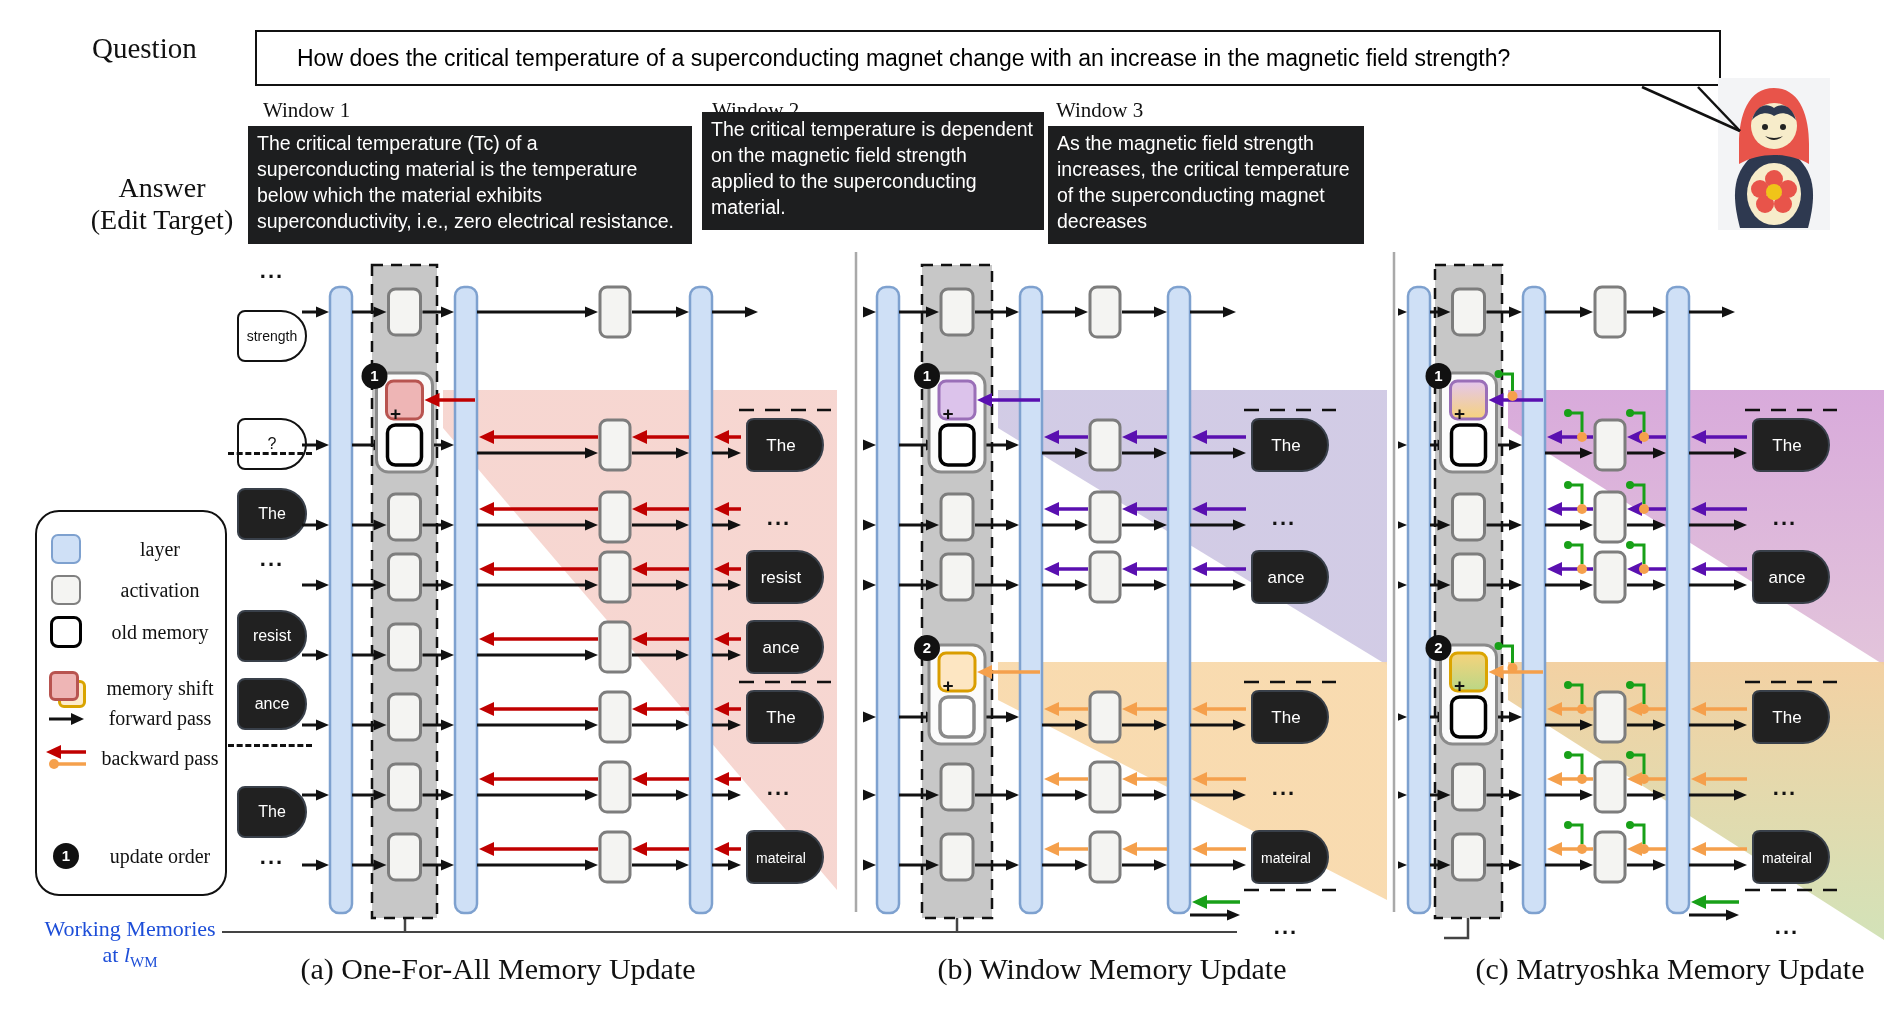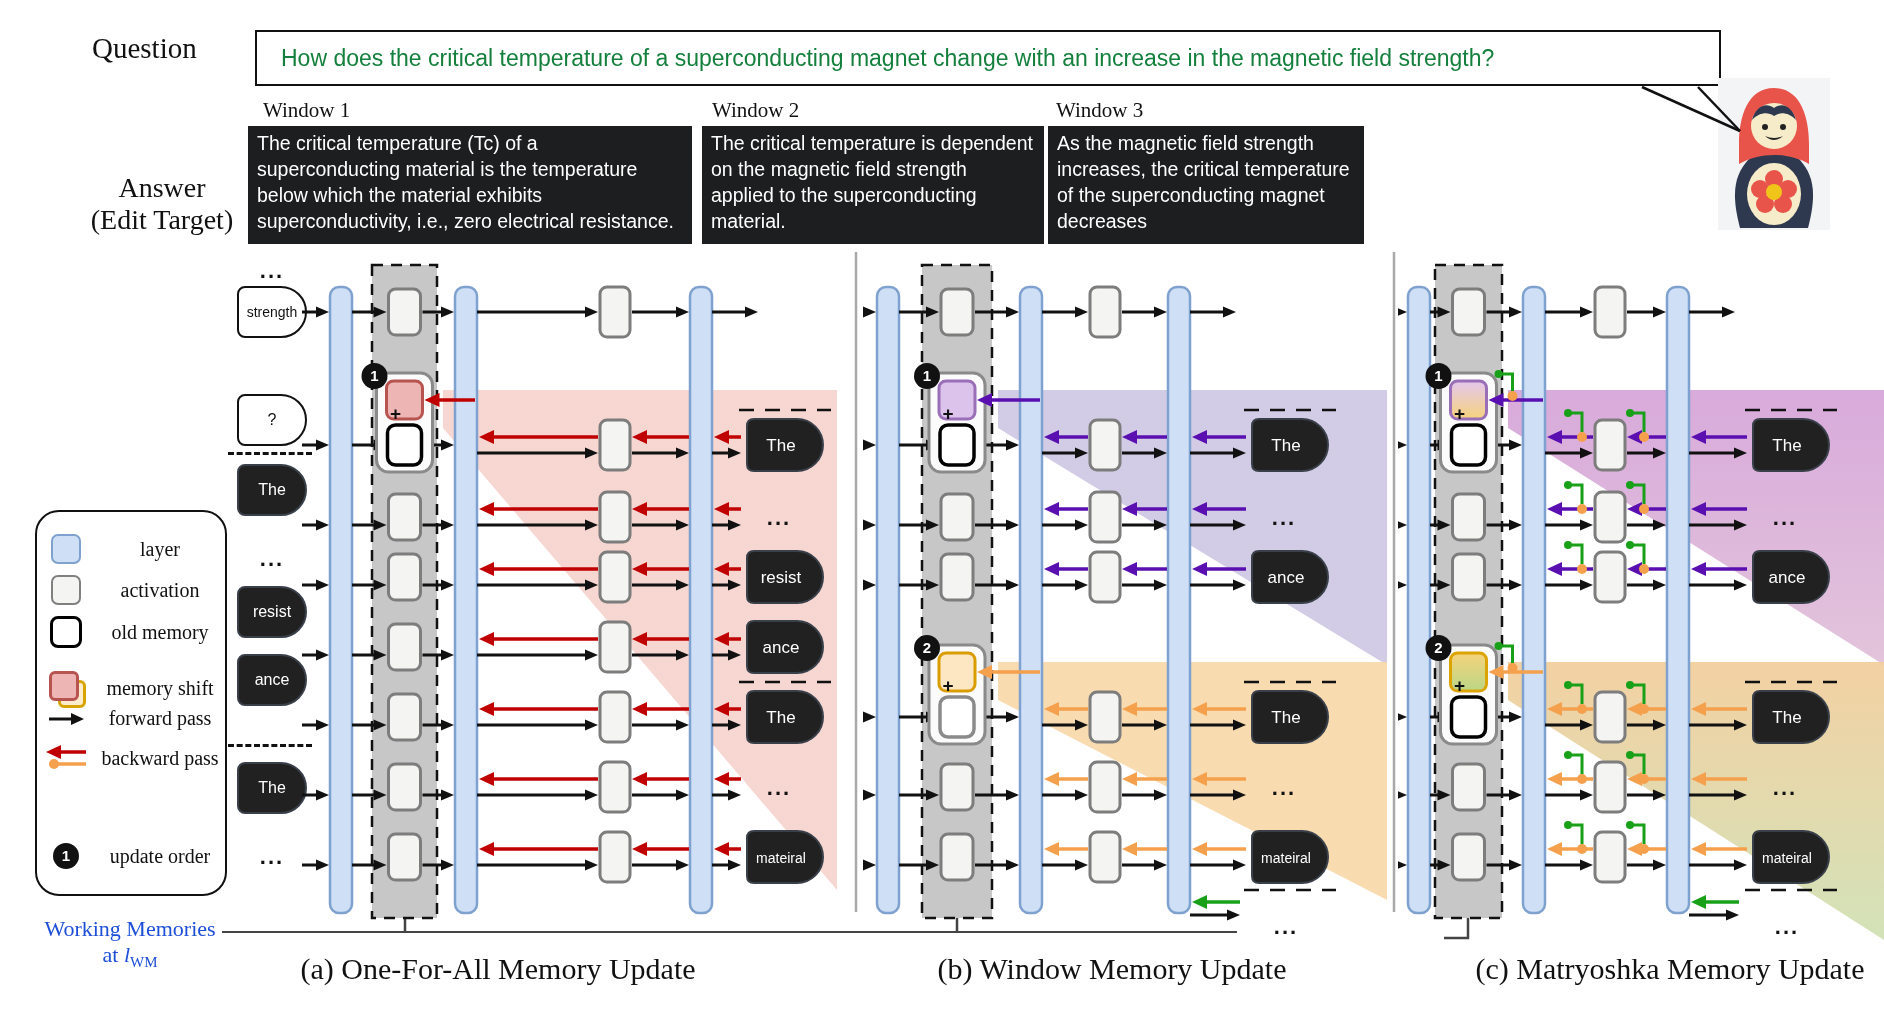--- a/index.html
+++ b/index.html
@@ -2,27 +2,27 @@
 <html><head>
 <meta charset="utf-8">
 <style>
   html,body{margin:0;padding:0;}
   body{width:1884px;height:1025px;position:relative;background:#ffffff;
        font-family:"Liberation Sans",sans-serif;overflow:hidden;}
   .abs{position:absolute;}
   .serif{font-family:"Liberation Serif",serif;}
   .qlabel{font-size:29px;color:#111;}
   .qbox{border:2.5px solid #111;background:#fff;display:flex;align-items:center;
-        padding-left:24px;font-size:23px;color:#15803d;box-sizing:border-box;}
+        padding-left:40px;font-size:23px;color:#000000;box-sizing:border-box;}
   .wtitle{font-family:"Liberation Serif",serif;font-size:21px;color:#111;}
   .darkbox{background:#1d1e1f;color:#fff;font-size:19.5px;line-height:1.33;
            padding:5px 9px;box-sizing:border-box;}
   .anslabel{font-size:28px;color:#111;text-align:center;width:220px;}
   .tok{position:absolute;width:70px;height:52px;display:flex;align-items:center;
-       justify-content:center;font-size:16px;border-radius:8px 26px 26px 8px;box-sizing:border-box;}
+       justify-content:center;font-size:16px;border-radius:8px 26px 26px 8px;box-sizing:border-box;margin-top:24px;}
   .tok.dark{background:#212121;color:#fff;border:2px solid #39404a;}
   .tok.outline{background:#fff;color:#111;border:2.5px solid #111;}
   .ellip{position:absolute;width:70px;text-align:center;font-size:22px;font-weight:bold;
          color:#111;letter-spacing:2px;}
   .dashline{position:absolute;border-top:3px dashed #111;width:84px;height:0;}
   .legend{position:absolute;left:35px;top:510px;width:192px;height:386px;
           border:2.5px solid #111;border-radius:24px;background:#fff;box-sizing:border-box;}
   .lg-item{position:absolute;left:0;width:100%;display:flex;align-items:center;}
   .lg-icon{width:58px;display:flex;justify-content:center;flex:0 0 58px;}
   .lg-label{font-family:"Liberation Serif",serif;font-size:20px;color:#111;text-align:center;
@@ -52,21 +52,21 @@
 <div class="abs anslabel serif" style="left:52px;top:128px;margin-top:44px;">
   <div>Answer</div>
   <div>(Edit Target)</div>
 </div>
 
 <div class="abs wtitle" style="left:263px;top:98px;">Window 1</div>
 <div class="abs wtitle" style="left:712px;top:98px;">Window 2</div>
 <div class="abs wtitle" style="left:1056px;top:98px;">Window 3</div>
 
 <div class="abs darkbox" style="left:248px;top:126px;width:444px;height:118px;">The critical temperature (Tc) of a superconducting material is the temperature below which the material exhibits superconductivity, i.e., zero electrical resistance.</div>
-<div class="abs darkbox" style="left:702px;top:126px;width:342px;height:118px;">The critical temperature is dependent on the magnetic field strength applied to the superconducting material.</div>
+<div class="abs darkbox" style="left:702px;top:112px;width:342px;height:118px;">The critical temperature is dependent on the magnetic field strength applied to the superconducting material.</div>
 <div class="abs darkbox" style="left:1048px;top:126px;width:316px;height:118px;">As the magnetic field strength increases, the critical temperature of the superconducting magnet decreases</div>
 
 <div class="abs" style="left:1718px;top:78px;width:112px;height:152px;background:#f3f4f6;">
 <svg width="112" height="152" viewBox="0 0 112 152">
   <path d="M22,150 C12,112 18,96 30,82 C40,72 72,72 82,82 C94,96 100,112 90,150 Z" fill="#2e3950"></path>
   <path d="M56,10 C30,10 21,38 21,66 L21,86 C42,74 70,74 91,86 L91,66 C91,38 82,10 56,10 Z" fill="#e8544a"></path>
   <ellipse cx="37" cy="88" rx="10" ry="5" fill="#2e3950" transform="rotate(-28 37 88)"></ellipse>
   <ellipse cx="75" cy="88" rx="10" ry="5" fill="#2e3950" transform="rotate(28 75 88)"></ellipse>
   <circle cx="56" cy="48" r="23" fill="#f7ecca"></circle>
   <path d="M34,42 C38,28 48,24 56,30 C64,24 74,28 78,42 C70,34 62,34 56,38 C50,34 42,34 34,42 Z" fill="#2e3950"></path>

